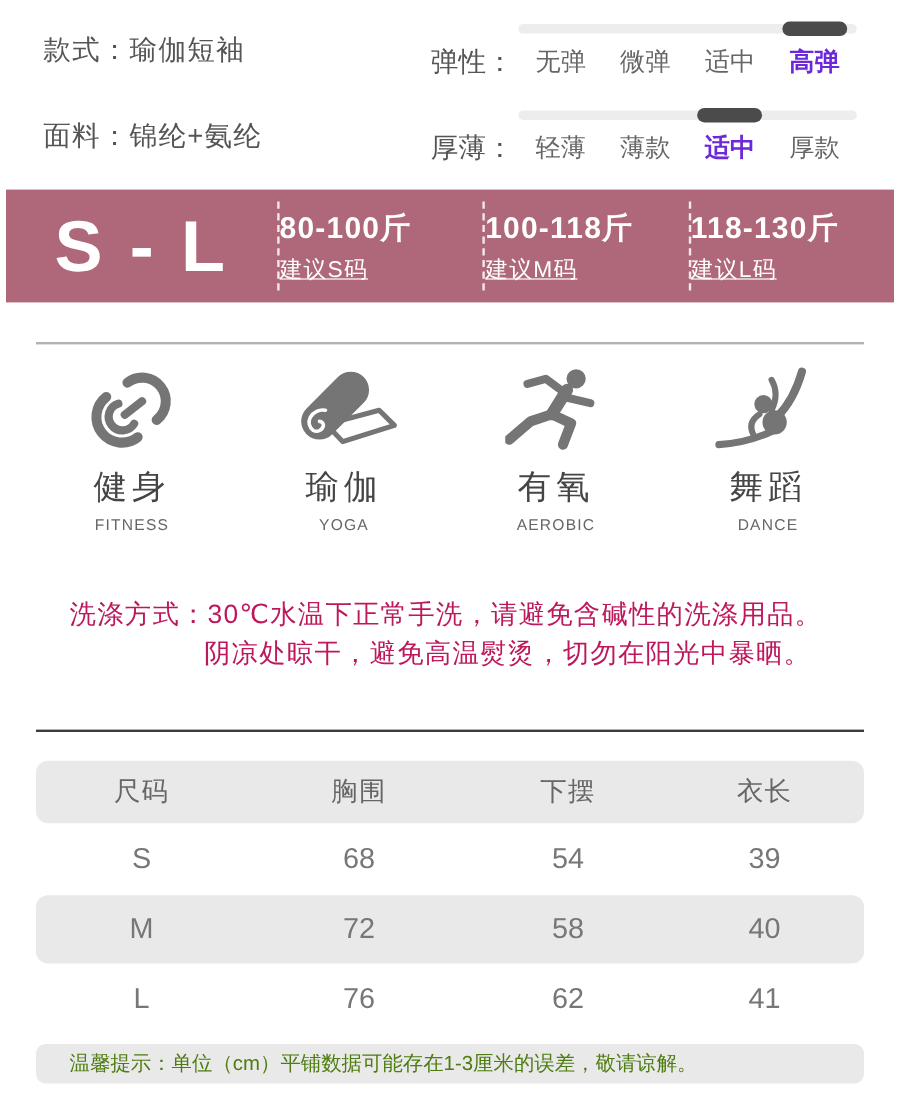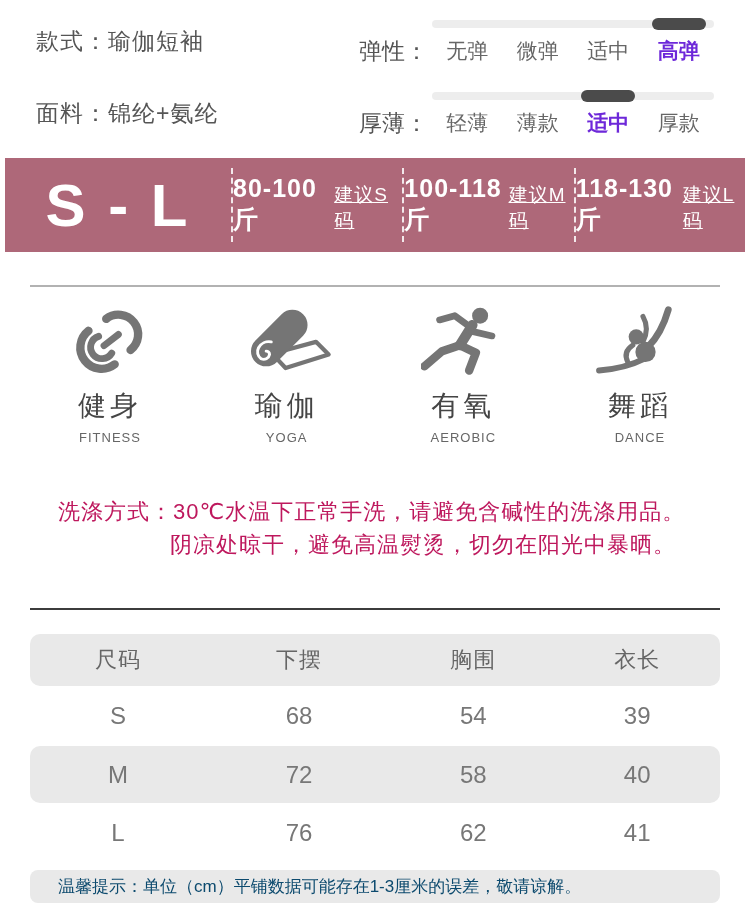--- a/index.html
+++ b/index.html
@@ -21,21 +21,21 @@
   .pill.pos-4of4 { left:calc(87.5% - 27px); }
   .pill.pos-3of4 { left:calc(62.5% - 27px); }
   .options { display:flex; margin-top:9px; }
   .options span { flex:1; text-align:center; font-size:21px; color:#666; }
   .options span.selected { color:#6d28d9; font-weight:bold; }
   
   .banner { margin:0 5px; height:94px; background:#ae6879; display:flex; color:#fff; }
   .banner-range { width:226px; display:flex; align-items:center; justify-content:center;
     font-size:60px; font-weight:bold; letter-spacing:3px; }
   .banner-rec { flex:1; border-left:2px dashed rgba(255,255,255,.85); margin:10px 0;
-    display:flex; flex-direction:row; align-items:center; justify-content:center; }
+    display:flex; flex-direction:column; align-items:flex-start; justify-content:center; }
   .rec-weight { font-size:25px; font-weight:bold; letter-spacing:1px; }
   .rec-size { font-size:19px; margin-top:6px; letter-spacing:1px;text-decoration:underline; }
   
   .divider-light { margin:33px 30px 0; border-top:2px solid #b2b2b2; }
   .divider-dark  { margin:47px 30px 0; border-top:2px solid #3c3c3c; }
   
   .activities { display:flex; justify-content:space-between; padding:0 30px; margin-top:16px; }
   .activity { width:160px; text-align:center; }
   .activity svg { height:76px; display:block; margin:0 auto; }
   .act-name { font-size:28px; color:#454545; letter-spacing:4px; margin-top:8px; }
@@ -43,21 +43,21 @@
   
   .washing { margin-top:50px; padding:0 58px; font-size:22px; color:#be185d; line-height:33px; letter-spacing:1px; }
   .wash-line2 { padding-left:112px; }
   
   .size-table { margin:24px 30px 0; }
   .t-row { display:grid; grid-template-columns:25.5% 27% 23.5% 24%; align-items:center; text-align:center; }
   .t-head { height:52px; background:#e9e9e9; border-radius:10px; font-size:22px; color:#666; letter-spacing:1px; }
   .t-data { height:60px; font-size:24px; color:#777; }
   .t-data.alt { background:#e9e9e9; border-radius:10px; height:57px; }
   .note { margin:7px 30px 0; height:33px; background:#e9e9e9; border-radius:8px;
-    display:flex; align-items:center; padding-left:28px; font-size:17px; color:#0c4a6e;text-align:center; }
+    display:flex; align-items:center; padding-left:28px; font-size:17px; color:#4d7c0f;text-align:center; }
 </style>
 </head>
 <body>
 
 <div class="spec-section">
 
   <div class="spec-row">
     <div class="spec-text"><span>款式：</span><span>瑜伽短袖</span></div>
     <div class="slider-group">
       <div class="slider-label">弹性：</div>
@@ -173,22 +173,22 @@
 <div class="washing">
   <div><span>洗涤方式：</span><span>30℃水温下正常手洗，请避免含碱性的洗涤用品。</span></div>
   <div class="wash-line2"><span>阴凉处晾干，避免高温熨烫，切勿在阳光中暴晒。</span></div>
 </div>
 
 <div class="divider-dark"></div>
 
 <div class="size-table">
   <div class="t-row t-head">
     <span>尺码</span>
+    <span>胸围</span>
     <span>下摆</span>
-    <span>胸围</span>
     <span>衣长</span>
   </div>
   <div class="t-row t-data">
     <span>S</span>
     <span>68</span>
     <span>54</span>
     <span>39</span>
   </div>
   <div class="t-row t-data alt">
     <span>M</span>

